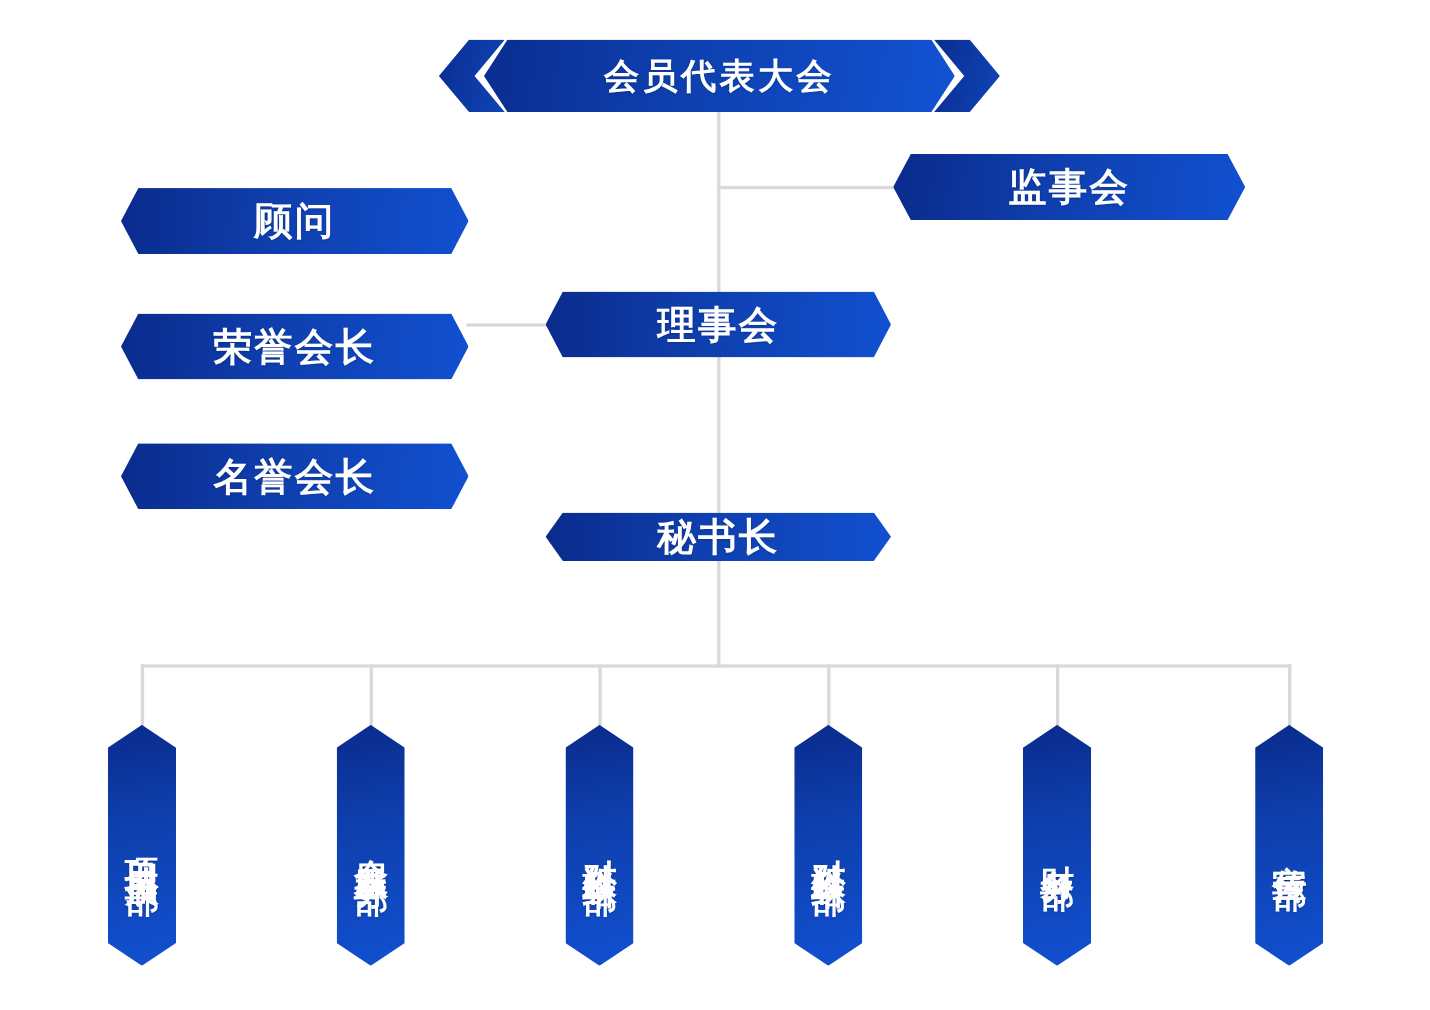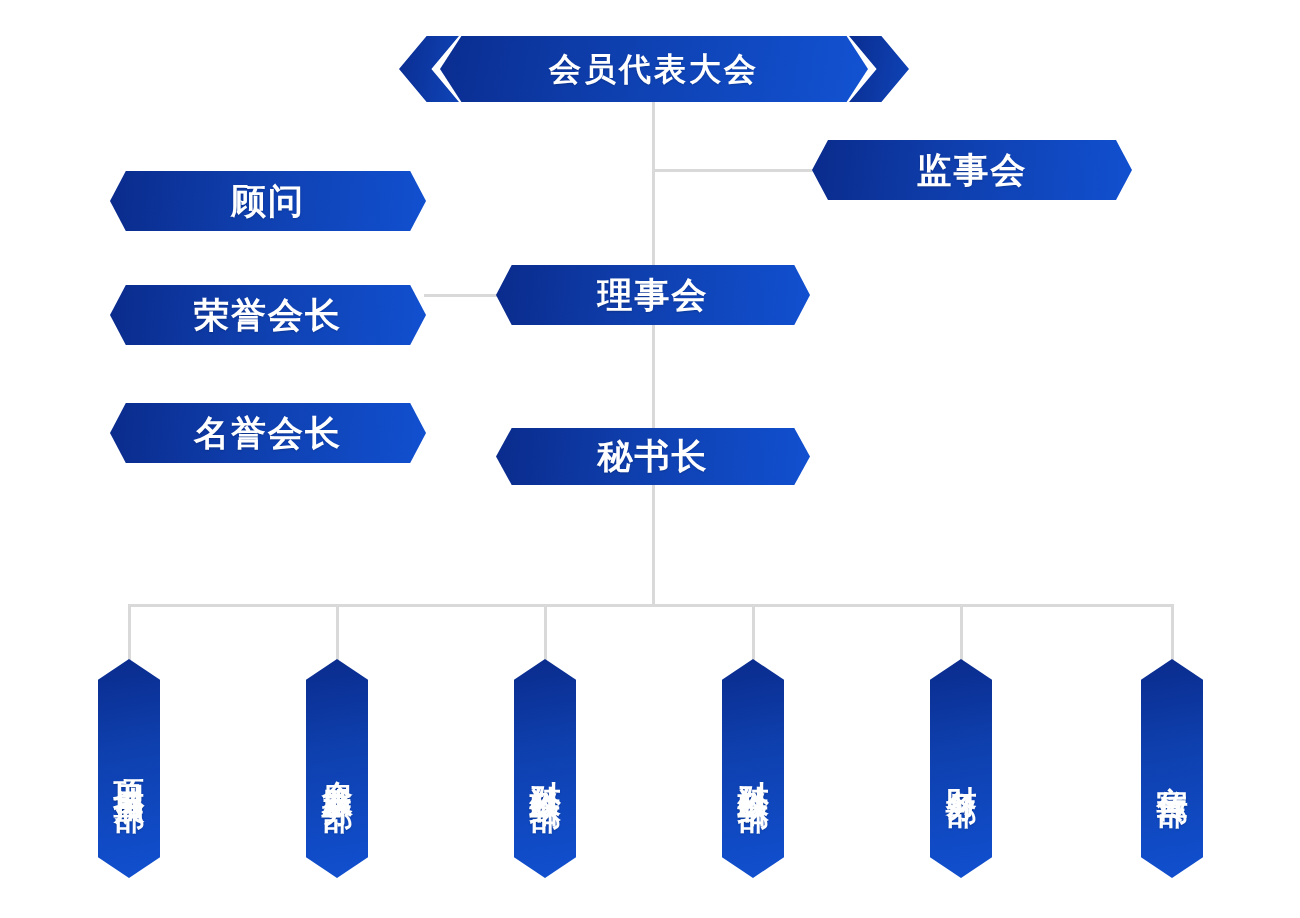--- a/index.html
+++ b/index.html
@@ -131,21 +131,21 @@
   </div>
 
   <div class="node hex-h-shape hex-h" style="left:496px; top:265px; width:314px; height:60px;">
     <span class="label-h">理事会</span>
   </div>
 
   <div class="node hex-h-shape hex-h" style="left:110px; top:364px; width:316px; height:60px;margin-top:39px;">
     <span class="label-h">名誉会长</span>
   </div>
 
-  <div class="node hex-h-shape hex-h" style="left:496px; top:428px; width:314px; height:57px;">
+  <div class="node hex-h-shape hex-h" style="left:496px; top:466px; width:314px; height:44px;">
     <span class="label-h">秘书长</span>
   </div>
 
   <div class="node hex-v" style="left:98px; top:659px; width:62px; height:219px;">
     <span class="label-v">项目拓展部</span>
   </div>
 
   <div class="node hex-v" style="left:306px; top:659px; width:62px; height:219px;">
     <span class="label-v">会展服务部</span>
   </div>

